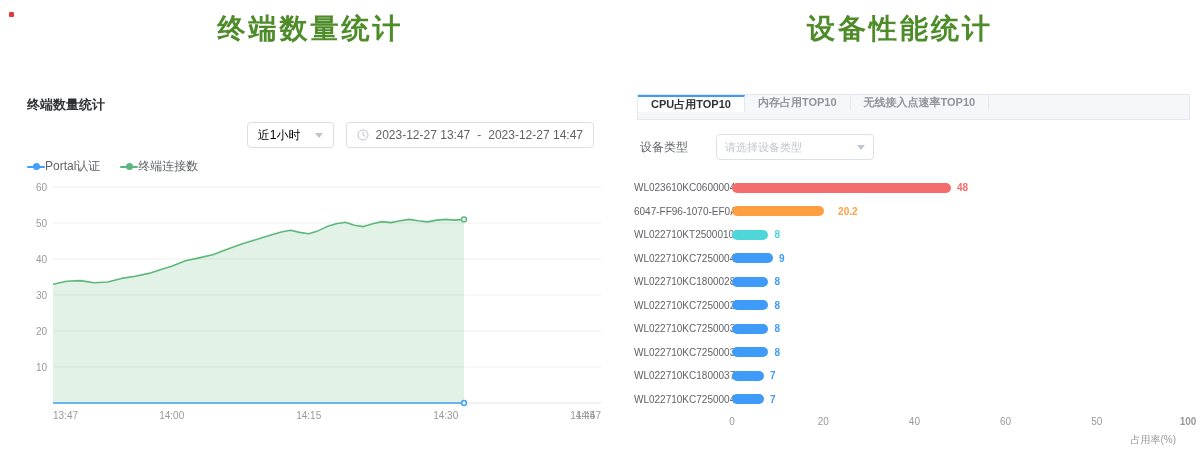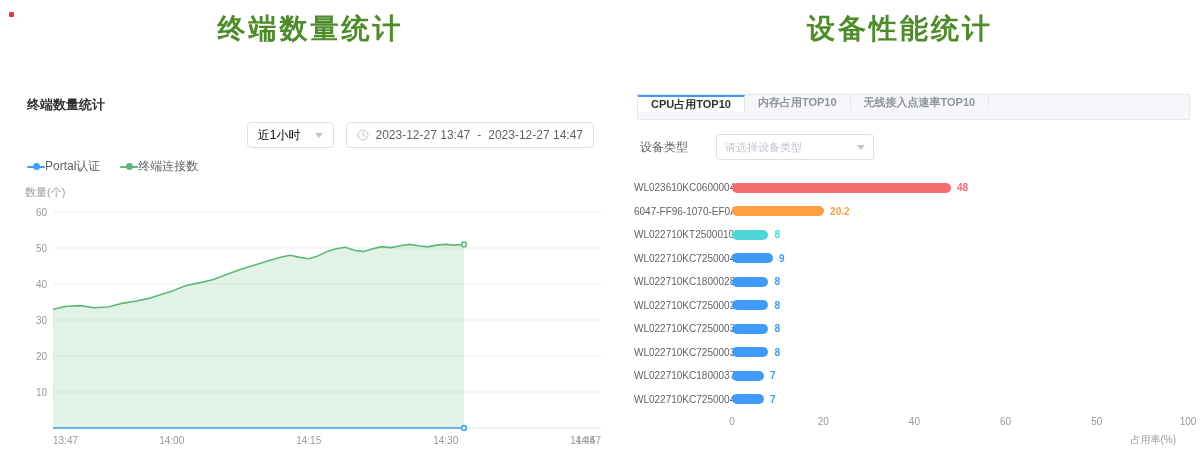--- a/index.html
+++ b/index.html
@@ -102,21 +102,20 @@
             <span>Portal认证</span>
           </div>
           <div class="legend-item">
             <span class="legend-marker" style="background: rgb(92, 184, 122);">
               <i style="background: rgb(92, 184, 122);"></i>
             </span>
             <span>终端连接数</span>
           </div>
         </div>
 
-      <div class="y-title">数量(个)</div>
 
       <svg id="line-chart-svg" width="584" height="252" viewBox="0 0 584 252">
           <line x1="28" y1="224.0" x2="576" y2="224.0" stroke="#e0e3e8" stroke-width="1"></line>
           <line x1="28" y1="188.0" x2="576" y2="188.0" stroke="#efefef" stroke-width="1"></line>
           <text x="22" y="191.5" text-anchor="end">10</text>
           <line x1="28" y1="152.0" x2="576" y2="152.0" stroke="#efefef" stroke-width="1"></line>
           <text x="22" y="155.5" text-anchor="end">20</text>
           <line x1="28" y1="116.0" x2="576" y2="116.0" stroke="#efefef" stroke-width="1"></line>
           <text x="22" y="119.5" text-anchor="end">30</text>
           <line x1="28" y1="80.0" x2="576" y2="80.0" stroke="#efefef" stroke-width="1"></line>
@@ -164,21 +163,21 @@
             <div class="bar-label">WL023610KC06000043</div>
             <div class="bar-track">
               <div class="bar" style="width: 48%; background: rgb(245, 108, 108);"></div>
               <span class="bar-value" style="color: rgb(245, 108, 108);">48</span>
             </div>
           </div>
           <div class="bar-row">
             <div class="bar-label">6047-FF96-1070-EF0A</div>
             <div class="bar-track">
               <div class="bar" style="width: 20.2%; background: rgb(255, 159, 64);"></div>
-              <span class="bar-value" style="color: rgb(255, 159, 64);">20.2</span>
+              <span class="bar-value" style="color: rgb(255, 159, 64); margin-left: 8px;">20.2</span>
             </div>
           </div>
           <div class="bar-row">
             <div class="bar-label">WL022710KT25000102</div>
             <div class="bar-track">
               <div class="bar" style="width: 8%; background: rgb(79, 214, 217);"></div>
               <span class="bar-value" style="color: rgb(79, 214, 217);">8</span>
             </div>
           </div>
           <div class="bar-row">
@@ -232,19 +231,19 @@
           </div>
         </div>
       <div class="bar-row axis-row">
         <div class="bar-label"></div>
         <div class="bar-track" id="bar-axis">
             <span class="axis-tick" style="left: 0%;">0</span>
             <span class="axis-tick" style="left: 20%;">20</span>
             <span class="axis-tick" style="left: 40%;">40</span>
             <span class="axis-tick" style="left: 60%;">60</span>
             <span class="axis-tick" style="left: 80%;">50</span>
-            <span class="axis-tick" style="left: 100%;">100</span>
+            <span class="axis-tick" style="left: 100%; font-weight: bold;">100</span>
           </div>
       </div>
       <div class="axis-xlabel">占用率(%)</div>
     </div>
   </div>
 </div>
 
 </body></html>

